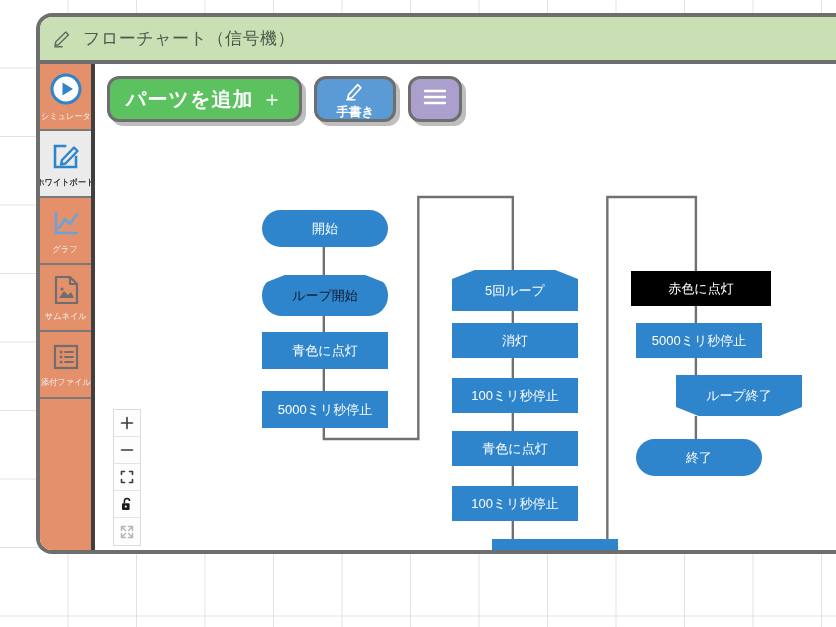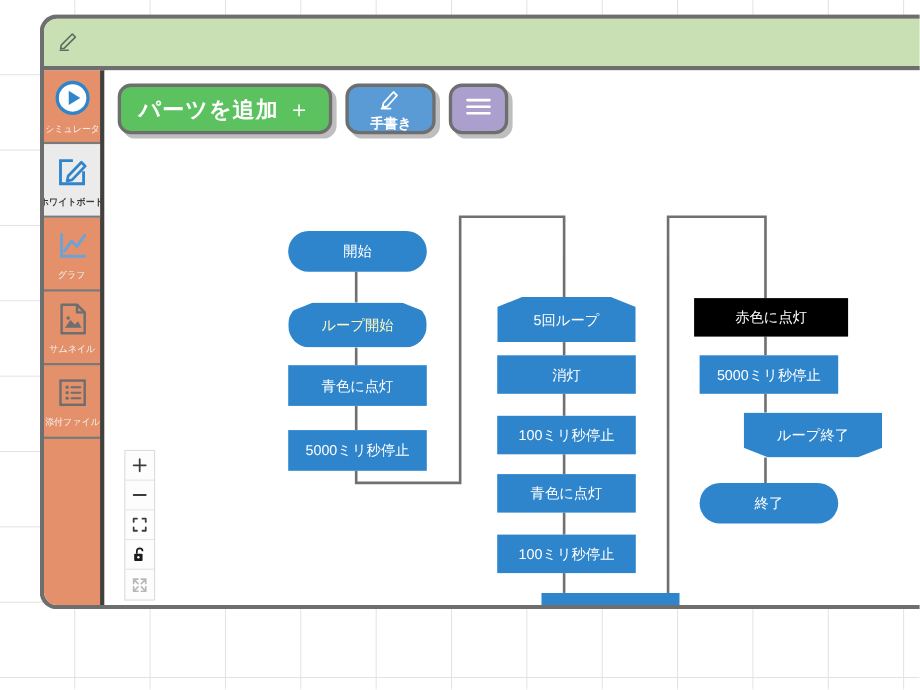--- a/index.html
+++ b/index.html
@@ -124,20 +124,21 @@
 
 <div id="app-window">
 
   <div id="title-bar">
     <span class="pencil">
       <svg width="22" height="22" viewBox="0 0 24 24">
         <path d="M4 17.5 L15 6.5 L18 9.5 L7 20.5 L3.4 21.1 Z" fill="none" stroke="#5e6e5e" stroke-width="1.6" stroke-linejoin="round"></path>
         <path d="M3 22.6 H11" stroke="#5e6e5e" stroke-width="1.6" stroke-linecap="round"></path>
       </svg>
     </span>
+    <span id="title-text">フローチャート（信号機）</span>
   </div>
 
   <div id="window-body">
 
     <div id="sidebar">
 
       <div class="side-item">
         <span class="s-ico">
           <svg width="34" height="34" viewBox="0 0 34 34">
             <circle cx="17" cy="17" r="14" fill="#ffffff" stroke="#2f85cc" stroke-width="3"></circle>
@@ -240,21 +241,21 @@
           <path d="M604 242 V259"></path>
           <path d="M604 294 V311"></path>
           <path d="M604 352 V375"></path>
         </g>
       </svg>
 
       <div id="nodes">
           <div class="node stadium" style="left: 167px; top: 146px; width: 126px; height: 37px; background: rgb(47, 133, 204); color: rgb(255, 255, 255);">
             <span class="nlabel">開始</span>
           </div>
-          <div class="node loop-start" style="left: 167px; top: 211px; width: 126px; height: 41px; background: rgb(47, 133, 204); color: #fef9c3; border-radius: 20px;">
+          <div class="node loop-start" style="left: 167px; top: 211px; width: 126px; height: 41px; background: rgb(47, 133, 204); color: #0f172a; border-radius: 20px;">
             <span class="nlabel">ループ開始</span>
           </div>
           <div class="node" style="left: 167px; top: 268px; width: 126px; height: 37px; background: rgb(47, 133, 204); color: rgb(255, 255, 255);">
             <span class="nlabel">青色に点灯</span>
           </div>
           <div class="node" style="left: 167px; top: 327px; width: 126px; height: 37px; background: rgb(47, 133, 204); color: rgb(255, 255, 255);">
             <span class="nlabel">5000ミリ秒停止</span>
           </div>
           <div class="node loop-start" style="left: 357px; top: 206px; width: 126px; height: 41px; background: rgb(47, 133, 204); color: rgb(255, 255, 255);">
             <span class="nlabel">5回ループ</span>

